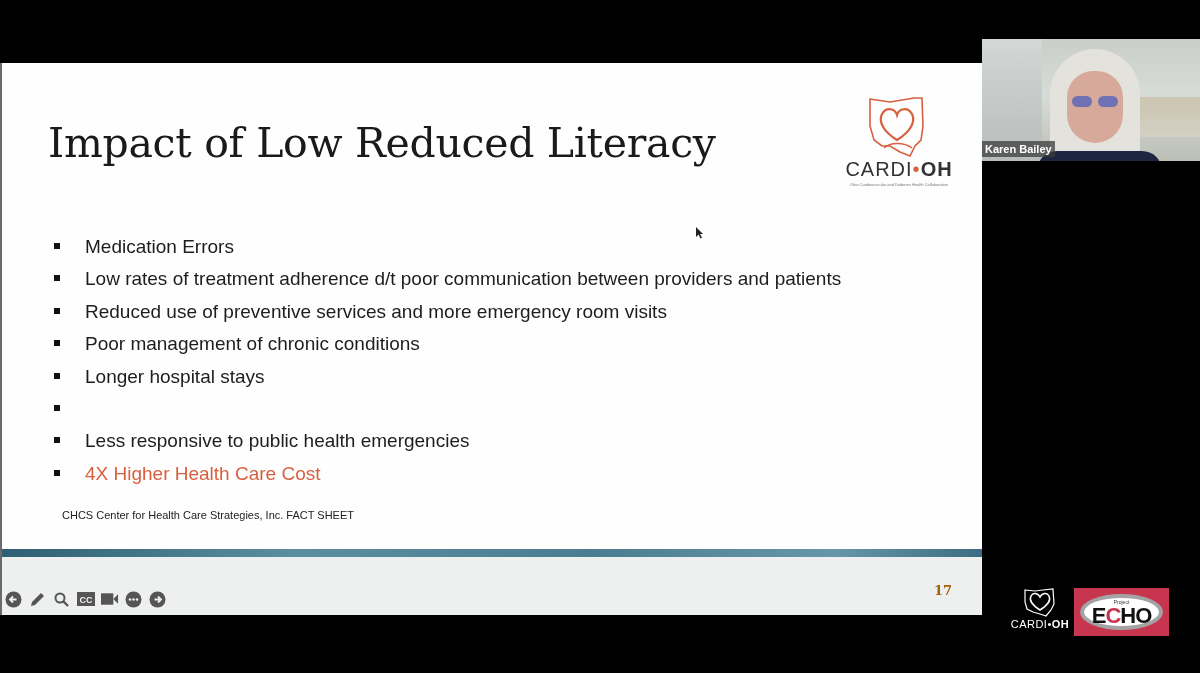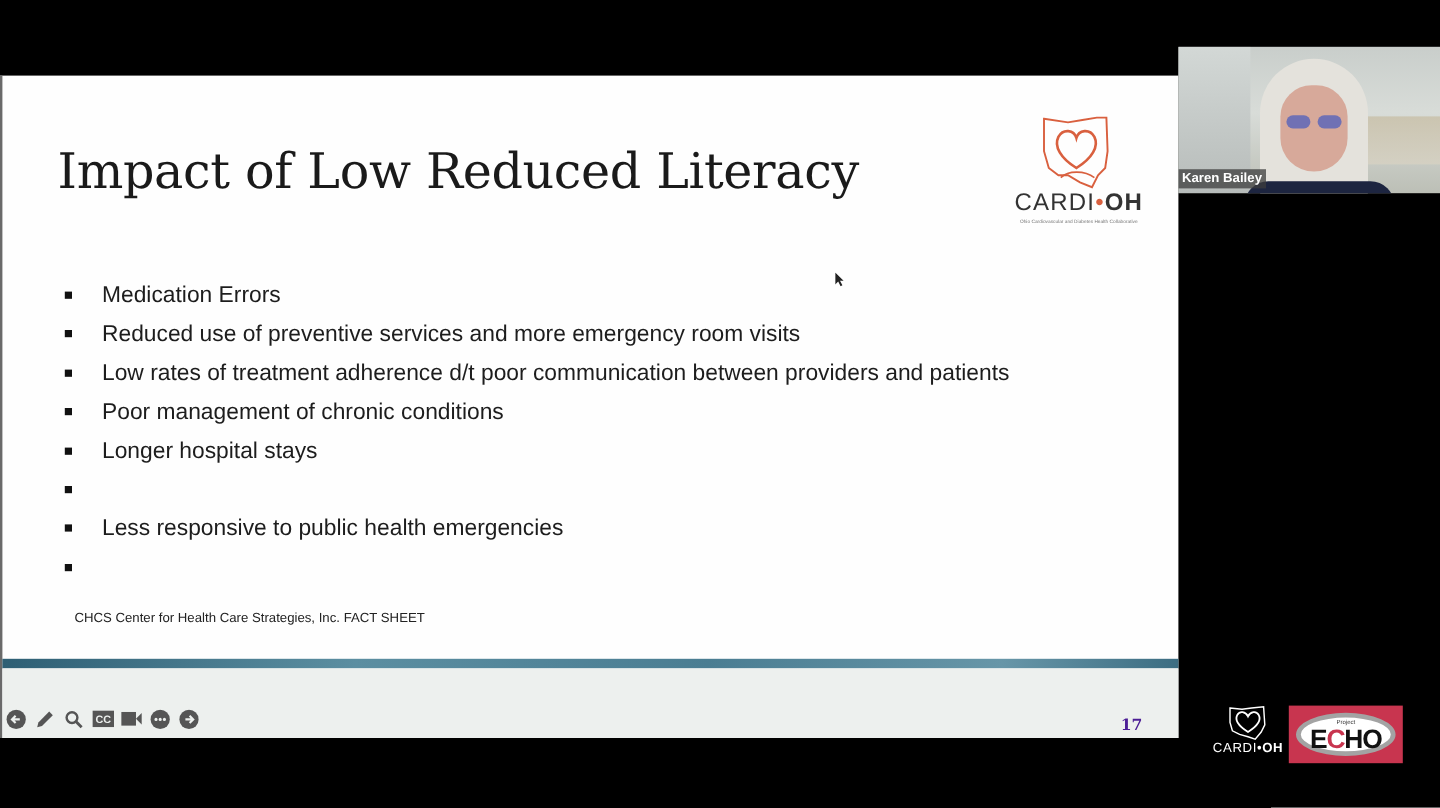--- a/index.html
+++ b/index.html
@@ -12,21 +12,21 @@
   .logo-text b { font-weight:bold; }
   .logo-dot { color:#d9603f; }
   .logo-sub { position:absolute; left:2px; top:86px; width:114px; text-align:center; font-size:4px; color:#777; white-space:nowrap; }
   .bullets { position:absolute; left:52px; top:168px; margin:0; padding:0; list-style:none; }
   .bullets li { position:relative; height:32.4px; font-size:19px; color:#1d1d1d; padding-left:31px; line-height:32px; white-space:nowrap; }
   .bullets li .sq { position:absolute; left:0; top:12px; width:6px; height:6px; background:#111; }
   .bullets li.hl span.t { color:#d9603f; }
   .source { position:absolute; left:60px; top:446px; font-size:11px; color:#222; }
   .band { position:absolute; left:0; top:486px; width:980px; height:8px; background:linear-gradient(90deg,#2e5f74,#5b8ea1 30%,#4a7d92 60%,#6796a8 85%,#3c6d82); }
   .footer { position:absolute; left:0; top:494px; width:980px; height:58px; background:#edf0ee; }
-  .page-num { position:absolute; right:30px; top:40px; font-family:"DejaVu Serif", serif; font-size:13px; font-weight:bold; color:#4c1d95; }
+  .page-num { position:absolute; right:30px; top:26px; font-family:"DejaVu Serif", serif; font-size:13px; font-weight:bold; color:#a16207; }
   .ctrls { position:absolute; left:3px; top:33px; display:flex; gap:6px; align-items:center; }
   .ctrl { width:18px; height:18px; display:flex; align-items:center; justify-content:flex-start; }
   .cursor { position:absolute; left:694px; top:164px; }
   .cam { position:absolute; left:982px; top:39px; width:222px; height:122px; background:linear-gradient(180deg,#c9cecb 0%,#d8dcd8 45%,#bcbfb6 100%); overflow:hidden; }
   .cam-bg1 { position:absolute; left:0; top:0; width:60px; height:122px; background:linear-gradient(180deg,#d3d8d6,#b7bcba); }
   .cam-shelf { position:absolute; right:0; top:58px; width:70px; height:40px; background:linear-gradient(180deg,#c8bfa7,#d7d2c3); opacity:0.8; }
   .hair { position:absolute; left:68px; top:10px; width:90px; height:130px; border-radius:45px 45px 20px 20px; background:#e4e2dc; }
   .face { position:absolute; left:85px; top:32px; width:56px; height:72px; border-radius:28px 28px 30px 30px; background:#d7a99a; }
   .glasses { position:absolute; left:88px; top:57px; width:50px; height:12px; }
   .glasses i { position:absolute; top:0; width:20px; height:11px; border-radius:6px; background:#5e67b8; opacity:0.85; }
@@ -53,27 +53,27 @@
       <path d="M18 52 C24 46 38 46 46 52" fill="none" stroke="#d9603f" stroke-width="1.4"></path>
     </svg>
     <div class="logo-text">
       <span>CARDI</span><span class="logo-dot">•</span><b>OH</b>
     </div>
     <div class="logo-sub">Ohio Cardiovascular and Diabetes Health Collaborative</div>
   </div>
 
   <ul class="bullets">
     <li><span class="sq"></span><span class="t">Medication Errors</span></li>
+    <li><span class="sq"></span><span class="t">Low rates of treatment adherence d/t poor communication between providers and patients</span></li>
     <li><span class="sq"></span><span class="t">Reduced use of preventive services and more emergency room visits</span></li>
-    <li><span class="sq"></span><span class="t">Low rates of treatment adherence d/t poor communication between providers and patients</span></li>
     <li><span class="sq"></span><span class="t">Poor management of chronic conditions</span></li>
     <li><span class="sq"></span><span class="t">Longer hospital stays</span></li>
     <li><span class="sq"></span></li>
     <li><span class="sq"></span><span class="t">Less responsive to public health emergencies</span></li>
-    <li class="hl"><span class="sq"></span></li>
+    <li class="hl"><span class="sq"></span><span class="t">4X Higher Health Care Cost</span></li>
   </ul>
 
   <div class="source">CHCS Center for Health Care Strategies, Inc. FACT SHEET</div>
 
   <div class="band"></div>
   <div class="footer">
     <div class="page-num">17</div>
     <div class="ctrls">
       <div class="ctrl">
         <svg width="17" height="17" viewBox="0 0 17 17">

